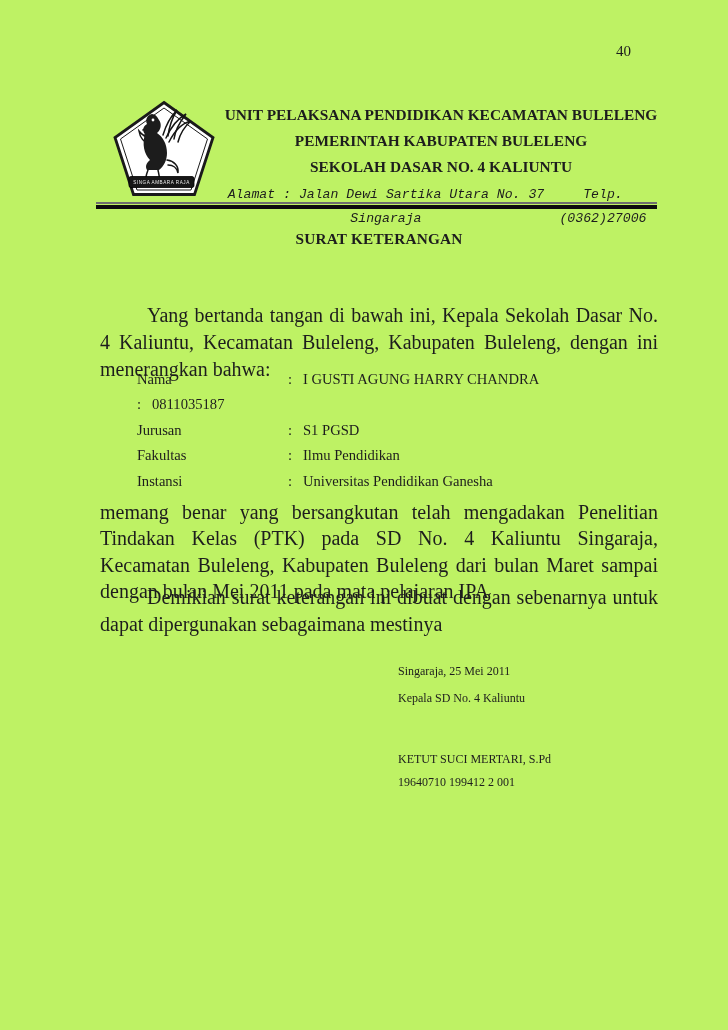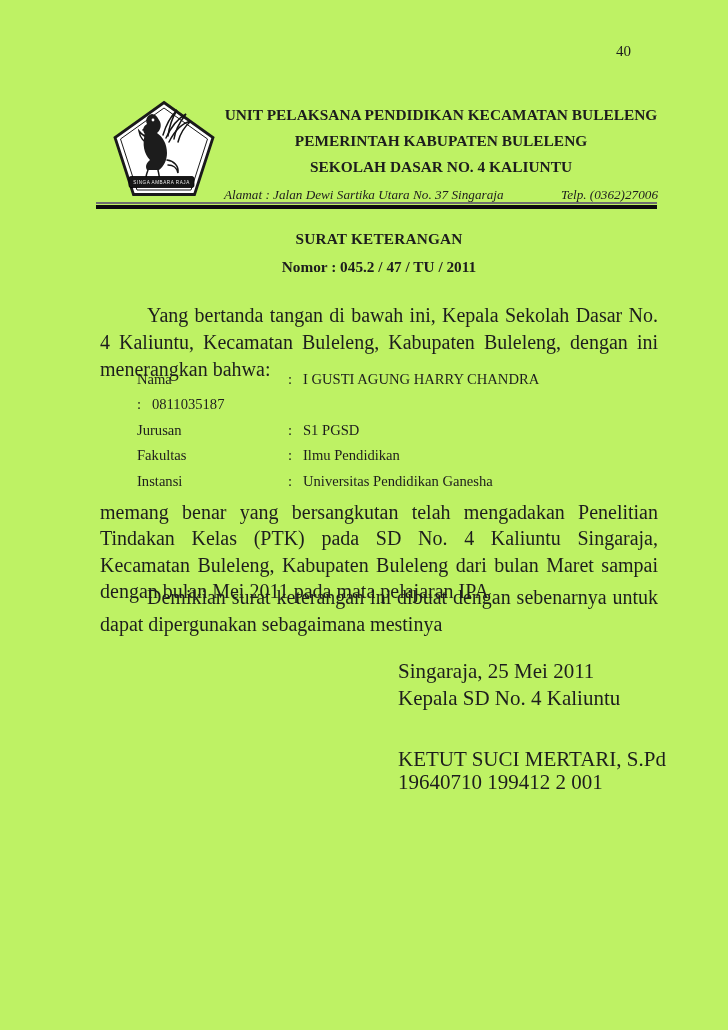--- a/index.html
+++ b/index.html
@@ -8,41 +8,41 @@
     background:#bef264; overflow:hidden;
     font-family:"Liberation Serif","DejaVu Serif",serif; color:#1d1d1d;
   }
   .page-number { position:absolute; top:43px; left:616px; font-size:15px; }
 
   
   .emblem { position:absolute; top:100px; left:112px; width:104px; height:97px; }
   .banner-text { font-size:4.6px; fill:#ededed; letter-spacing:0.55px; font-family:"Liberation Sans",sans-serif; }
   .lh-text { position:absolute; top:102px; left:224px; width:434px; text-align:center; }
   .lh-bold { font-weight:700; font-size:15.4px; line-height:26px; white-space:nowrap; }
-  .lh-line4 { display:flex; justify-content:space-between; font-style:italic; font-size:13.2px; line-height:24px; margin-top:3px; }
+  .lh-line4 { display:flex; justify-content:space-between; font-style:italic; font-size:13.2px; line-height:24px; margin-top:3px;font-family:Liberation Mono, monospace; }
 
   .rule { position:absolute; top:202px; left:96px; width:561px; }
   .rule-thin { height:1.6px; background:#6e6e6e; }
   .rule-thick { height:4px; background:#0c0c0c; margin-top:1.4px; }
 
   .title-block { position:absolute; top:230px; left:100px; width:558px; text-align:center; font-weight:700; font-size:15.3px; }
   .doc-title { letter-spacing:0.2px; }
   .doc-number { margin-top:10px; }
 
   .para { position:absolute; left:100px; width:558px; font-size:20px; text-align:justify; margin:0; }
   .p-opening  { top:302px; line-height:27px;   text-indent:47px; }
   .p-statement{ top:499px; line-height:26.3px; }
   .p-closing  { top:584px; line-height:26.5px; text-indent:47px; }
 
   .details { position:absolute; top:367px; left:137px; width:480px; font-size:14.6px; }
   .detail-row { display:flex; line-height:25.4px; }
   .d-label { width:151px; }
   .d-colon { width:15px; }
 
-  .signature { position:absolute; top:658px; left:398px; font-size:21px; line-height:27px; }
+  .signature { position:absolute; top:658px; left:398px; font-size:12px; line-height:27px; }
   .sig-name-block { margin-top:36px; line-height:22.5px; }
 </style>
 </head>
 <body>
 
 <div class="page">
 
   <div class="page-number">40</div>
 
   <svg class="emblem" viewBox="0 0 104 97" aria-hidden="true">
@@ -74,21 +74,20 @@
     </div>
   </div>
 
   <div class="rule">
     <div class="rule-thin"></div>
     <div class="rule-thick"></div>
   </div>
 
   <div class="title-block">
     <div class="doc-title">SURAT KETERANGAN</div>
-    <div class="doc-number">Nomor : 045.2 / 47 / TU / 2011</div>
   </div>
 
   <p class="para p-opening">Yang bertanda tangan di bawah ini, Kepala Sekolah Dasar No. 4 Kaliuntu, Kecamatan Buleleng, Kabupaten Buleleng, dengan ini menerangkan bahwa:</p>
 
   <div class="details">
     <div class="detail-row">
       <span class="d-label">Nama</span>
       <span class="d-colon">:</span>
       <span class="d-value">I GUSTI AGUNG HARRY CHANDRA</span>
     </div>

